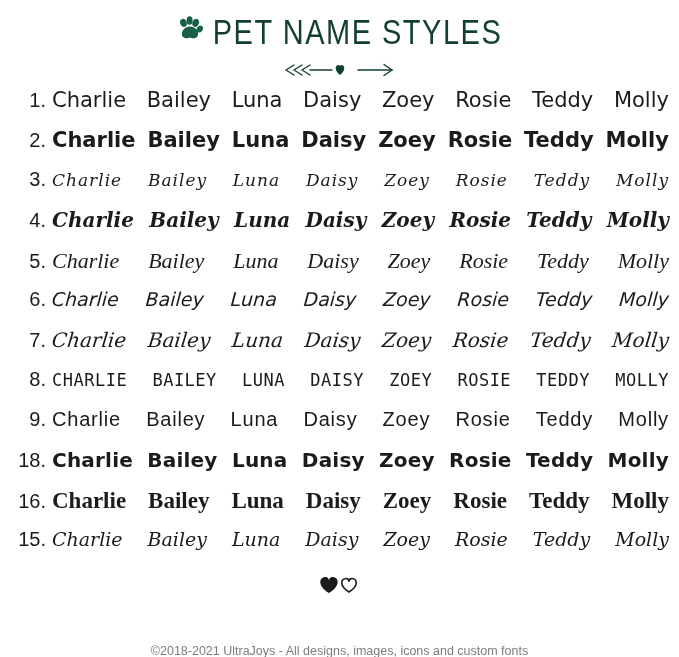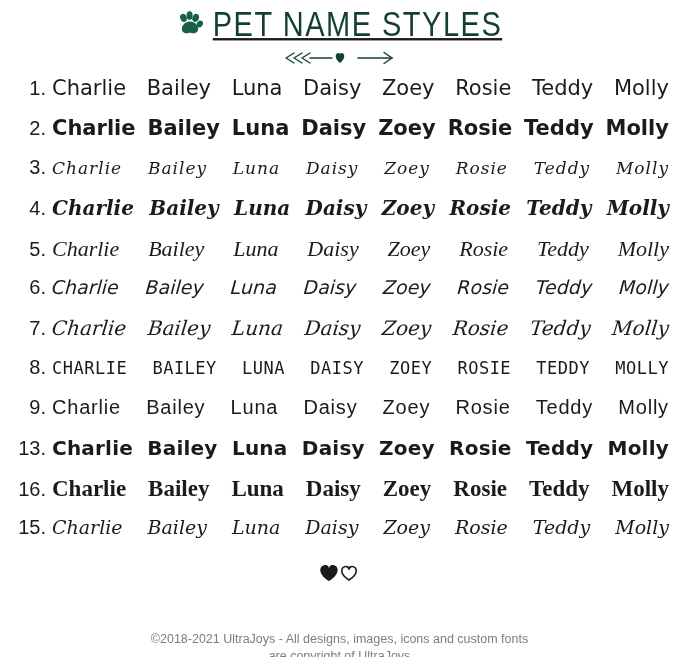--- a/index.html
+++ b/index.html
@@ -12,26 +12,25 @@
     background: #ffffff;
     font-family: "Liberation Sans", sans-serif;
     color: #1b1b1b;
     overflow: hidden;
     position: relative;
   }
 
   
   .header {
     display: flex;
-    align-items: center;
+    align-items: flex-start;
     justify-content: center;
     gap: 10px;
-    padding-top: 4px;
+    padding-top: 16px;
     height: 40px;
-    text-decoration: underline;
   }
   .paw-icon {
     width: 26px;
     height: 26px;
     color: #176046;
     flex: 0 0 auto;
     display: block;
   }
   .title {
     font-family: "Liberation Sans", sans-serif;
@@ -262,21 +261,21 @@
         <span>Bailey</span>
         <span>Luna</span>
         <span>Daisy</span>
         <span>Zoey</span>
         <span>Rosie</span>
         <span>Teddy</span>
         <span>Molly</span>
       </div>
     </div>
     <div class="row">
-      <div class="num">13.</div>
+      <div class="num">18.</div>
       <div class="names s10">
         <span>Charlie</span>
         <span>Bailey</span>
         <span>Luna</span>
         <span>Daisy</span>
         <span>Zoey</span>
         <span>Rosie</span>
         <span>Teddy</span>
         <span>Molly</span>
       </div>

